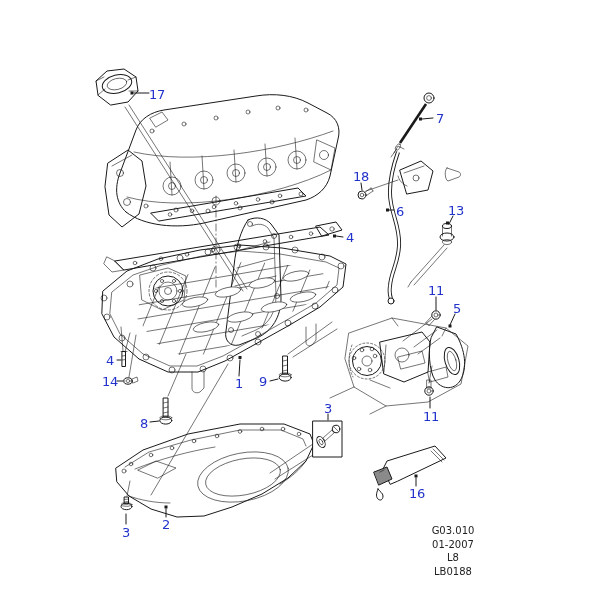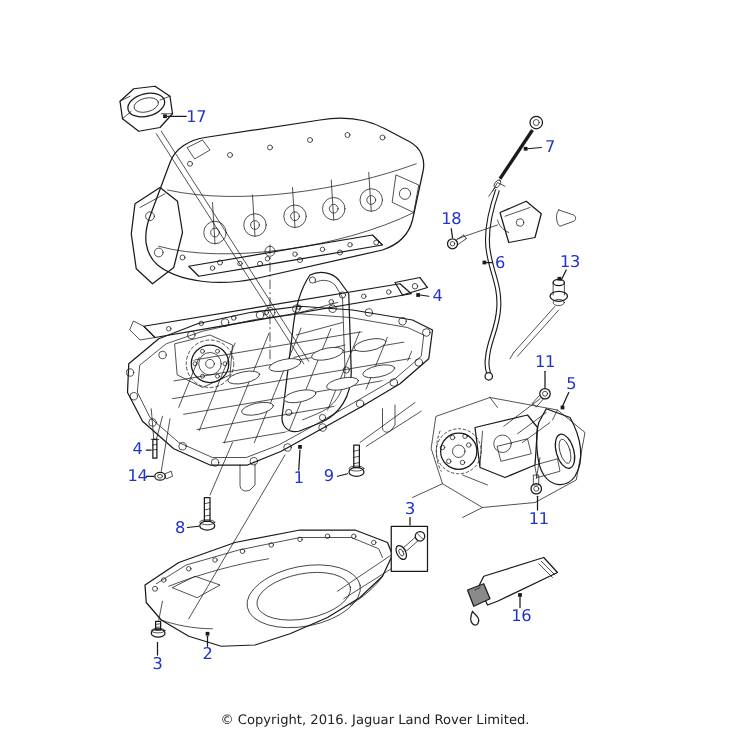--- a/index.html
+++ b/index.html
@@ -438,16 +438,21 @@
 <span class="co" style="left:126px;top:532px">3</span>
 <span class="co" style="left:436px;top:290px">11</span>
 <span class="co" style="left:431px;top:416px">11</span>
 <span class="co" style="left:361px;top:176px">18</span>
 <span class="co" style="left:417px;top:493px">16</span>
 <span class="co" style="left:456px;top:210px">13</span>
 <span class="co" style="left:110px;top:360px">4</span>
 <span class="co" style="left:110px;top:381px">14</span>
 <span class="co" style="left:157px;top:94px">17</span>
 
-
-<div class="copyright">© Copyright, 2016. Jaguar Land Rover Limited.</div>
-
+<div class="refs">
+  <div>G03.010</div>
+  <div>01-2007</div>
+  <div>L8</div>
+  <div>LB0188</div>
 </div>
 
+
+</div>
+
 </body></html>

